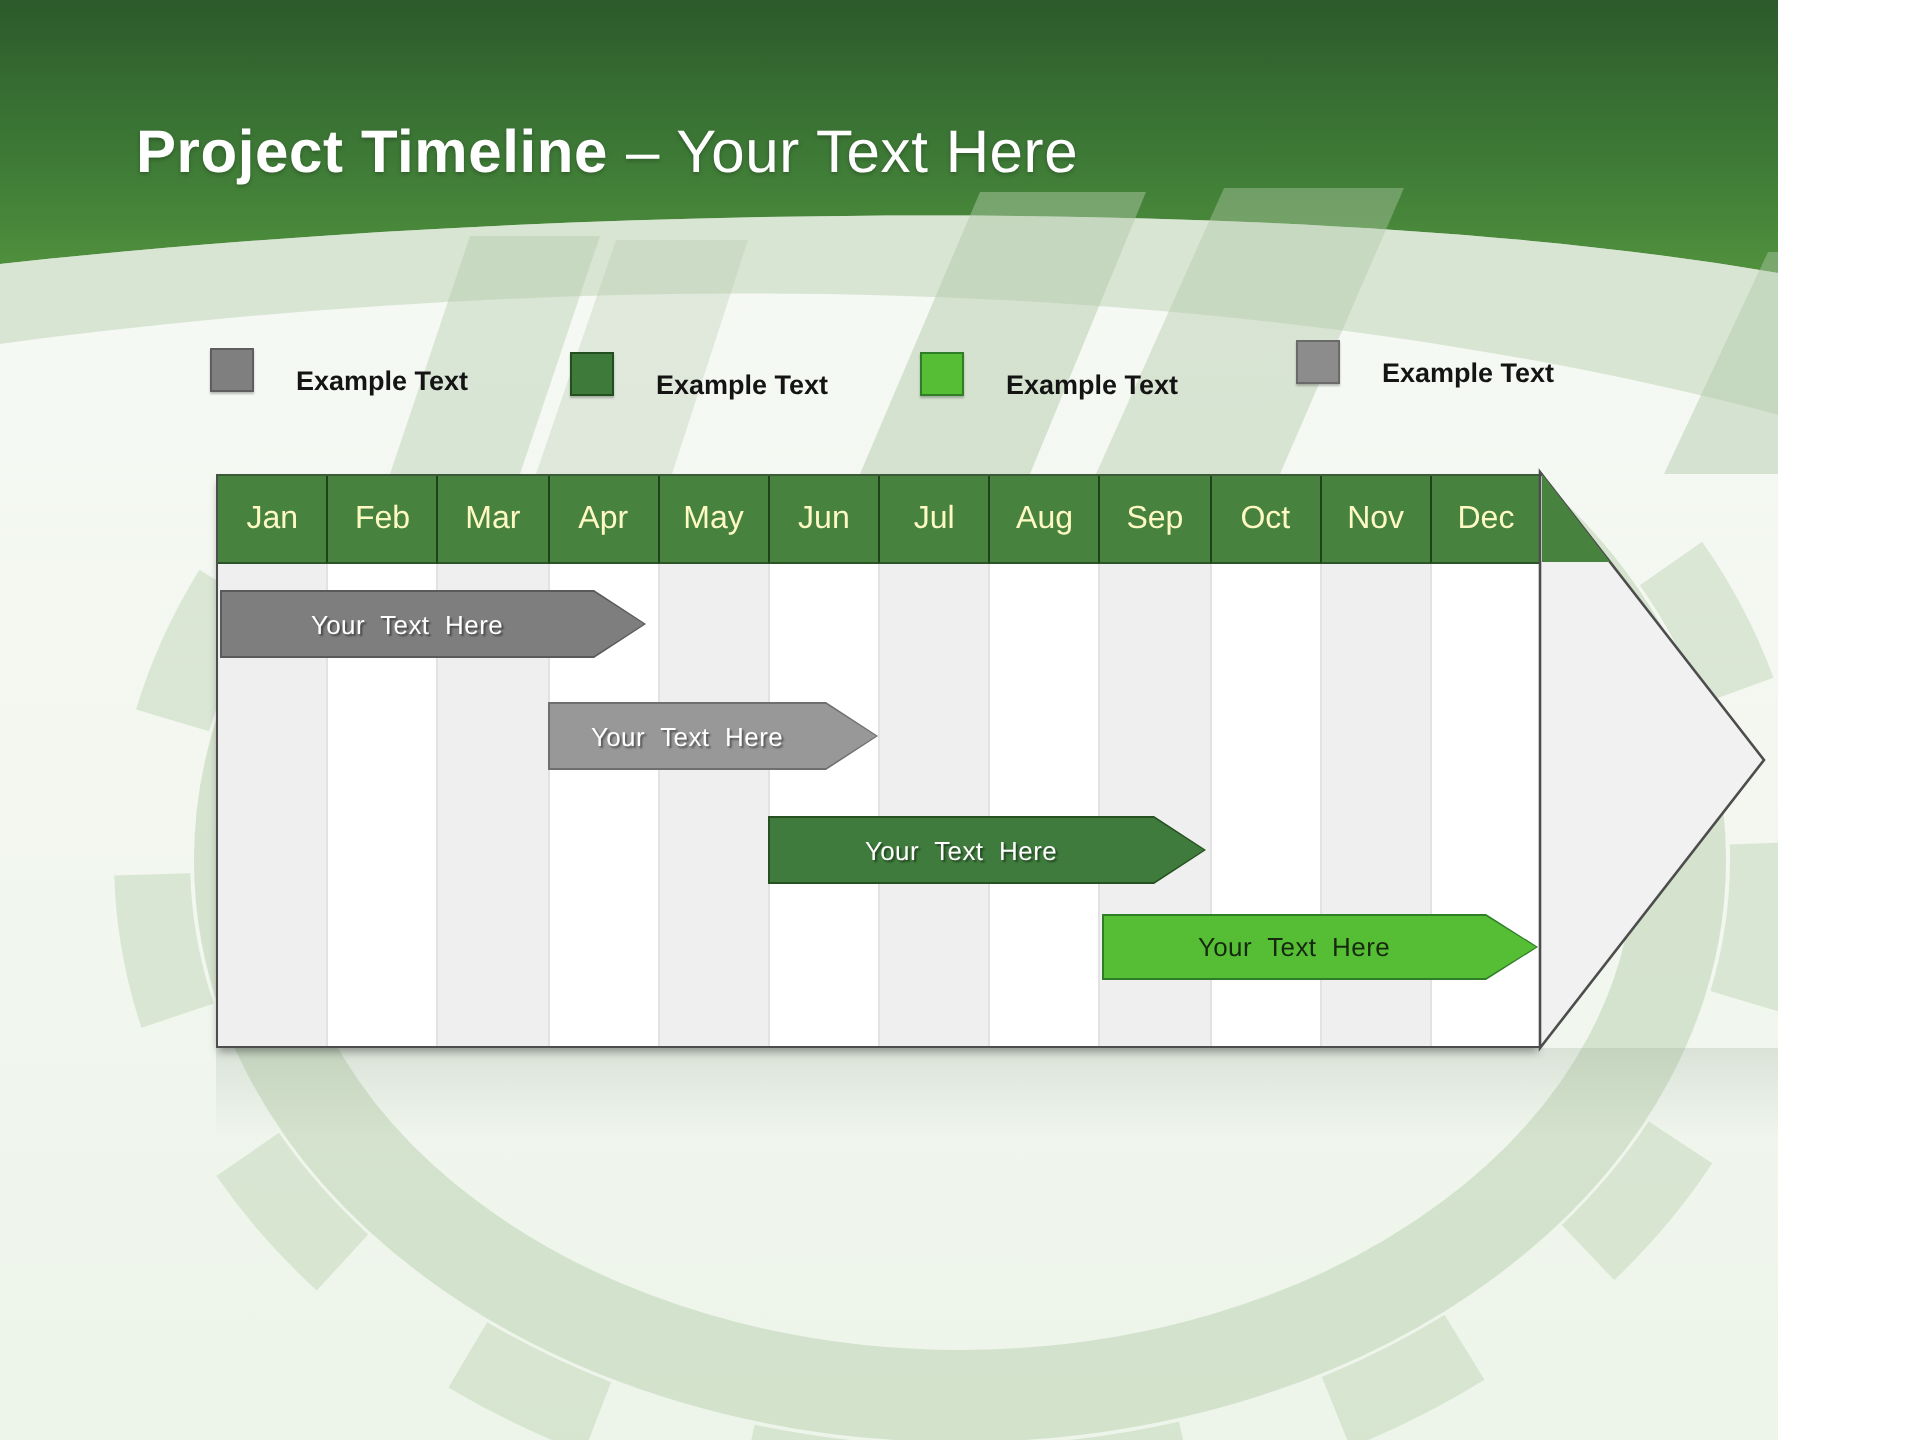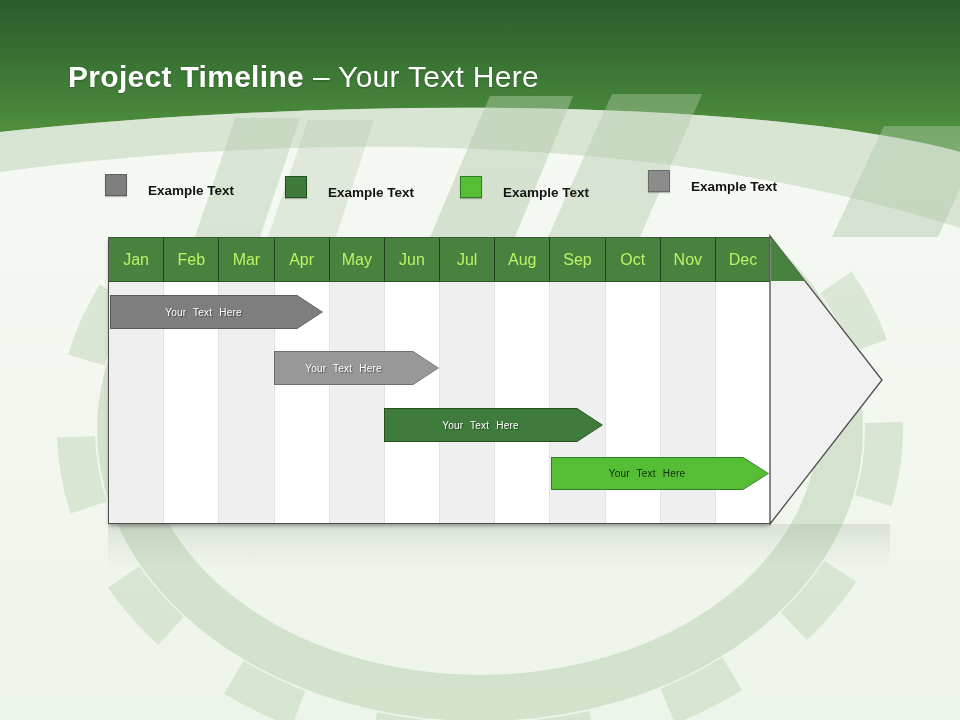--- a/index.html
+++ b/index.html
@@ -1,47 +1,47 @@
 <!DOCTYPE html>
 <html><head>
 <meta charset="utf-8">
 <style>
   html,body{margin:0;padding:0;}
   body{width:960px;height:720px;overflow:hidden;font-family:"Liberation Sans",sans-serif;}
-  .slide{position:relative;width:960px;height:720px;background:linear-gradient(180deg,#f7faf5 0%,#f3f7f0 55%,#edf4e9 100%);overflow:hidden;}
+  .slide{position:relative;width:889px;height:720px;background:linear-gradient(180deg,#f7faf5 0%,#f3f7f0 55%,#edf4e9 100%);overflow:hidden;}
   .bg{position:absolute;left:0;top:0;z-index:0;}
 
   
   .title{position:absolute;left:68px;top:60px;z-index:5;color:#fff;font-size:30px;letter-spacing:.3px;white-space:nowrap;text-shadow:0 1px 2px rgba(0,0,0,.25);}
   .t-bold{font-weight:bold;}
   .t-light{font-weight:normal;margin-left:9px;}
 
   
   .legend-item{position:absolute;display:flex;align-items:center;z-index:5;}
   .legend-swatch{width:20px;height:20px;flex:0 0 20px;box-shadow:0 1px 1px rgba(0,0,0,.25);}
   .legend-label{margin-left:21px;font-size:13.5px;font-weight:bold;color:#141414;white-space:nowrap;margin-top:12px;}
 
   
   .timeline{position:absolute;left:108px;top:237px;width:662px;height:287px;z-index:2;border-left:1px solid #4d4d4d;border-top:1px solid #3c5a38;border-bottom:1px solid #4d4d4d;box-sizing:border-box;box-shadow:0 3px 4px -1px rgba(0,0,0,.35);}
   .month-row{display:flex;height:44px;}
-  .month-cell{flex:1;display:flex;align-items:center;justify-content:center;color:#bef264;font-size:16px;border-left:1px solid #1d421c;box-sizing:border-box;border-bottom:1px solid #2c5429;}
+  .month-cell{flex:1;display:flex;align-items:center;justify-content:center;color:#fef9c3;font-size:16px;border-left:1px solid #1d421c;box-sizing:border-box;border-bottom:1px solid #2c5429;}
   .month-cell:first-child{border-left:none;}
   .col-row{display:flex;height:241px;}
   .col{flex:1;border-left:1px solid #e2e2e2;box-sizing:border-box;}
   .col:first-child{border-left:none;}
   .col.shade{background:#efefef;}
   .col.plain{background:#ffffff;}
 
   
   .arrowhead{position:absolute;left:758px;top:228px;z-index:2;}
 
   
   .bar{position:absolute;z-index:4;clip-path:polygon(0 0,calc(100% - 26px) 0,100% 50%,calc(100% - 26px) 100%,0 100%);filter:drop-shadow(1px 2px 2px rgba(0,0,0,.35));}
   .bar-fill{position:absolute;inset:1px;clip-path:polygon(0 0,calc(100% - 25px) 0,100% 50%,calc(100% - 25px) 100%,0 100%);}
-  .bar-label{position:absolute;inset:0;display:flex;align-items:center;justify-content:center;padding-right:26px;font-size:10px;word-spacing:4px;letter-spacing:.2px;white-space:nowrap;}
+  .bar-label{position:absolute;inset:0;display:flex;align-items:center;justify-content:center;padding-right:26px;font-size:13px;word-spacing:4px;letter-spacing:.2px;white-space:nowrap;}
   .bar-label.lite{color:#fff;text-shadow:1px 1px 1px rgba(0,0,0,.45);}
   .bar-label.dark{color:#16280f;text-shadow:none;}
 
   
   .reflection{position:absolute;left:108px;top:524px;width:782px;height:44px;z-index:1;background:linear-gradient(180deg,rgba(140,158,140,.22),rgba(140,158,140,0));}
 </style>
 </head>
 <body>
 
 <div class="slide">

